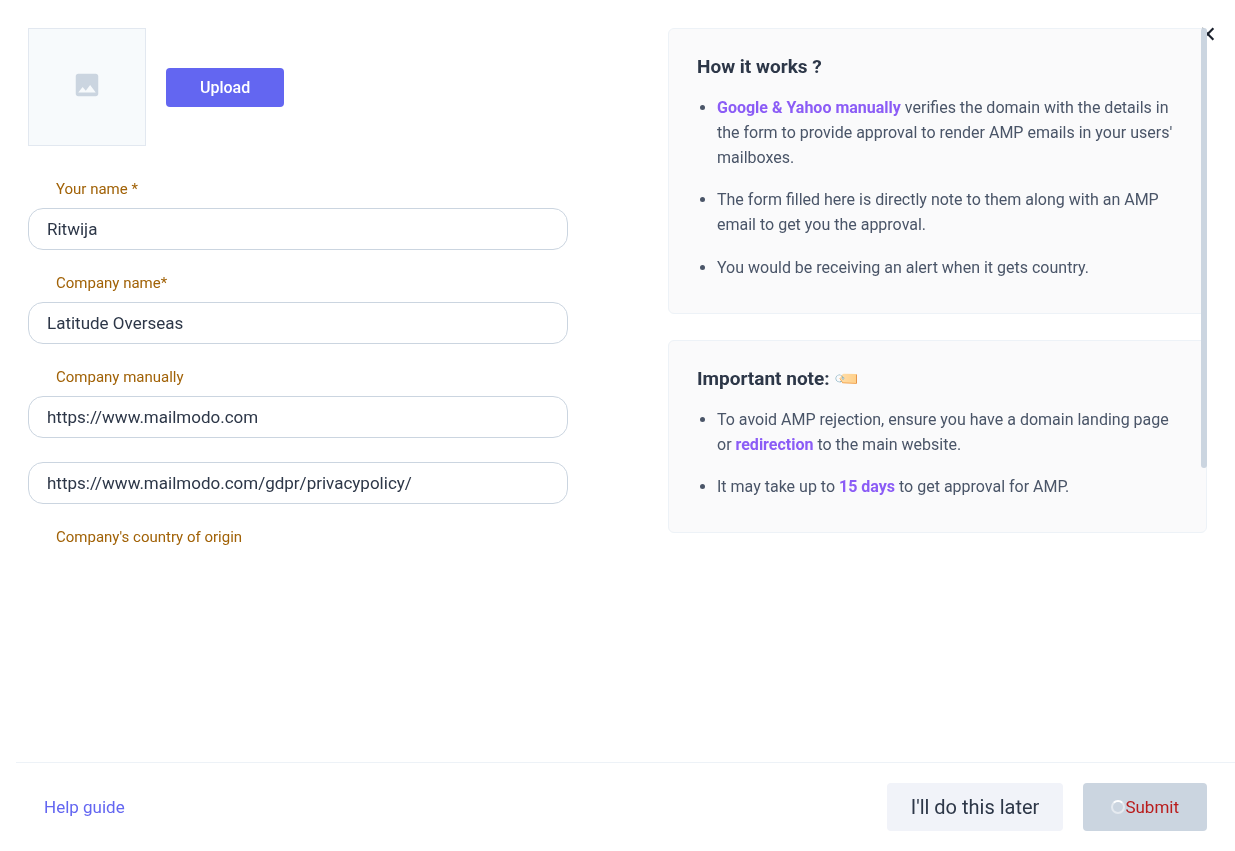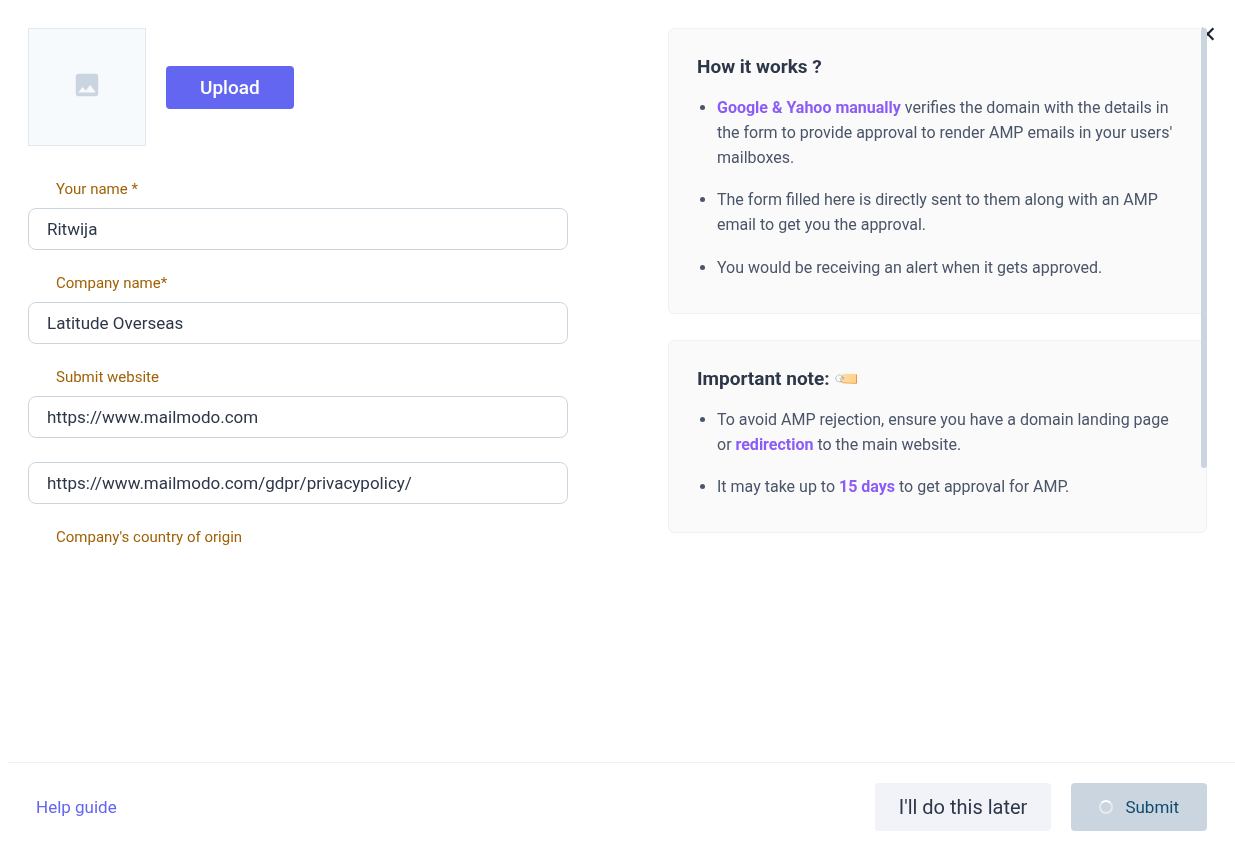--- a/index.html
+++ b/index.html
@@ -7,36 +7,36 @@
     .container { padding: 28px 28px 0 28px; position: relative; height: 100%; }
     h1.page-title { font-size: 28px; font-weight: 700; color: #2D3748; letter-spacing: -0.3px; margin-bottom: 28px; }
     .close-x { position: absolute; top: 24px; right: 18px; font-size: 22px; color: #1A202C; cursor: pointer; line-height: 1; }
     .main { display: flex; gap: 100px; height: calc(100% - 160px); overflow: hidden; }
     .left { flex: 0 0 540px; overflow-y: auto; }
     .right { flex: 1; position: relative; }
     .scroll-track { position: absolute; top: 0; right: 0; width: 6px; height: 440px; background: #CBD5E0; border-radius: 3px; }
     .upload-row { display: flex; align-items: center; gap: 20px; margin-bottom: 34px; }
     .thumb { width: 118px; height: 118px; border: 1px solid #E2E8F0; background: #F7FAFC; display: flex; align-items: center; justify-content: center; }
     .thumb svg { width: 30px; height: 30px; fill: #CBD5E0; }
-    .btn { border: none; cursor: pointer; font-family: inherit; font-size: 19px; border-radius: 4px; }
+    .btn { border: none; cursor: pointer; font-family: inherit; font-size: 16px; border-radius: 4px; }
     .btn-primary { background: #6366F1; color: #fff; padding: 10px 34px; font-weight: 500; }
     .field { margin-bottom: 24px; }
     .label { font-size: 15px; color: #a16207; margin-bottom: 10px; display: block; margin-left: 28px; }
-    .input { width: 100%; border: 1px solid #CBD5E0; border-radius: 8px; padding: 10px 18px; font-size: 17px; color: #2D3748; font-family: inherit; }
+    .input { width: 100%; border: 1px solid #CBD5E0; border-radius: 15px; padding: 10px 18px; font-size: 17px; color: #2D3748; font-family: inherit; }
     .panel { border: 1px solid #EDF2F7; background: #FAFAFB; border-radius: 6px; padding: 26px 28px 14px 28px; margin-bottom: 26px; margin-right: 0; }
     .panel-title { font-size: 19px; font-weight: 700; color: #2D3748; margin-bottom: 18px; }
     .panel ul { list-style: disc; padding-left: 20px; }
     .panel li { color: #4A5568; font-size: 16px; line-height: 1.55; margin-bottom: 18px; }
     .panel li strong { color: #8b5cf6; font-weight: 700; }
     .rocket { display: inline-block; transform: rotate(-45deg); font-size: 18px; color: #E53E3E; margin-left: 6px; }
-    .footer { position: absolute; bottom: 0; left: 8px; right: 0; border-top: 1px solid #EDF2F7; padding: 20px 28px; background: #fff; display: flex; align-items: center; justify-content: space-between; }
+    .footer { position: absolute; bottom: 0; left: 16px; right: 0; border-top: 1px solid #EDF2F7; padding: 20px 28px; background: #fff; display: flex; align-items: center; justify-content: space-between; }
     .help-link { color: #6366F1; font-size: 17px; text-decoration: none; }
     .footer-actions { display: flex; gap: 20px; }
     .btn-secondary { background: #F1F3F9; color: #2D3748; padding: 12px 24px; font-size: 20px; }
-    .btn-submit { background: #CBD5E0; color: #0c4a6e; padding: 12px 28px; font-size: 17px; display: flex; align-items: center; gap: 12px; }
+    .btn-submit { background: #CBD5E0; color: #b91c1c; padding: 12px 28px; font-size: 17px; display: flex; align-items: center; gap: 0; }
     .spinner { width: 14px; height: 14px; border: 2px solid rgba(255,255,255,0.5); border-top-color: #fff; border-radius: 50%; display: inline-block; }
   </style>
 </head>
 <body>
 
 <div class="container">
   <span class="close-x">✕</span>
 
   <div class="main">
     <div class="left">
@@ -56,40 +56,40 @@
         <label class="label">Your name *</label>
         <input class="input" value="Ritwija" style="">
       </div>
 
       <div class="field">
         <label class="label">Company name*</label>
         <input class="input" value="Latitude Overseas" style="">
       </div>
 
       <div class="field">
-        <label class="label">Submit website</label>
+        <label class="label">Company manually</label>
         <input class="input" value="https://www.mailmodo.com" style="">
       </div>
 
       <div class="field">
         <input class="input" value="https://www.mailmodo.com/gdpr/privacypolicy/" style="">
       </div>
 
       <div class="field">
         <label class="label">Company's country of origin</label>
       </div>
     </div>
 
     <div class="right">
       <div class="panel">
         <div class="panel-title">How it works ?</div>
         <ul>
           <li><strong>Google &amp; Yahoo manually</strong><span> verifies the domain with the details in the form to provide approval to render AMP emails in your users' mailboxes.</span></li>
-          <li><span>The form filled here is directly sent to them along with an AMP email to get you the approval.</span></li>
-          <li><span>You would be receiving an alert when it gets approved.</span></li>
+          <li><span>The form filled here is directly note to them along with an AMP email to get you the approval.</span></li>
+          <li><span>You would be receiving an alert when it gets country.</span></li>
         </ul>
       </div>
 
       <div class="panel">
         <div class="panel-title"><span>Important note:</span><span class="rocket">🏷️</span></div>
         <ul>
           <li><span>To avoid AMP rejection, ensure you have a domain landing page or </span><strong>redirection</strong><span> to the main website.</span></li>
           <li><span>It may take up to </span><strong>15 days</strong><span> to get approval for AMP.</span></li>
         </ul>
       </div>

